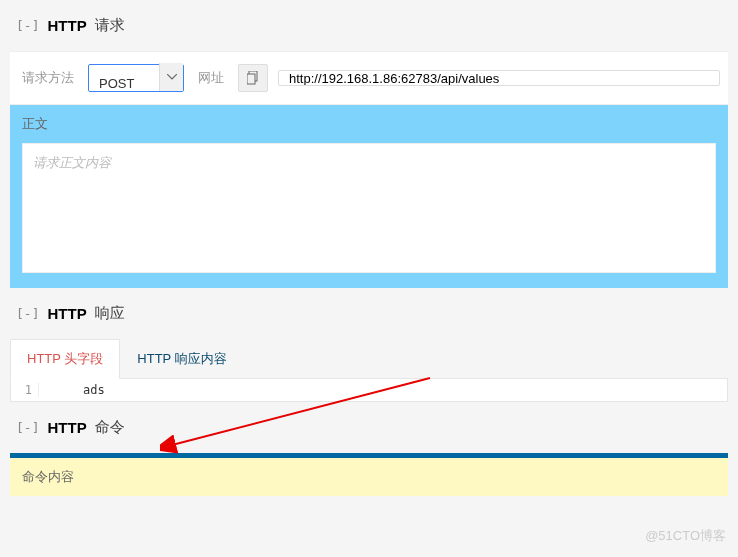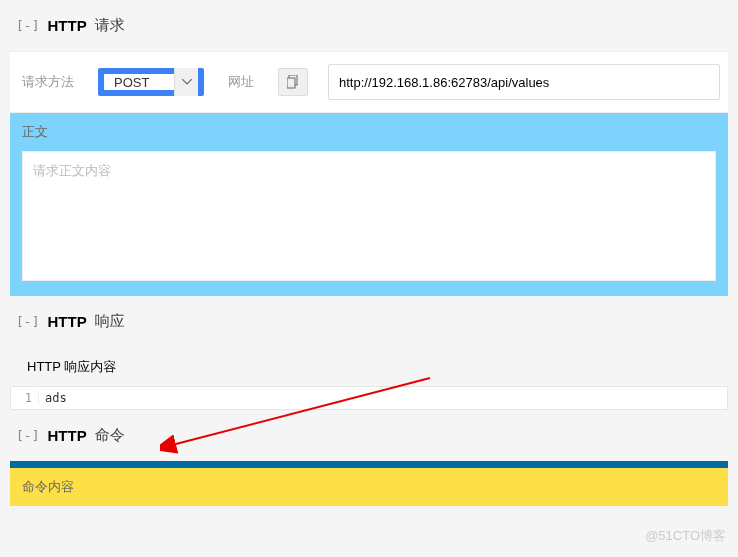--- a/index.html
+++ b/index.html
@@ -35,31 +35,31 @@
     }
     .panel {
       background: #fff;
       margin: 0 10px;
       border-top: 1px solid #eee;
     }
     .req-row {
       display: flex;
       align-items: center;
       padding: 12px 8px;
-      gap: 20px;
+      gap: 10px;
     }
     .field-label {
       color: #999;
       font-size: 13px;
       padding: 0 4px;
     }
     .select-wrap {
       display: flex;
-      align-items: center;
-      border: 6px solid #3b82f6;
+      align-items: flex-end;
+      border: 1px solid #3b82f6;
       border-radius: 2px;
       height: 28px;
     }
     .select-display {
       padding: 0 10px;
       min-width: 70px;
       font-size: 13px;
     }
     .select-btn {
       background: #f0f0f0;
@@ -77,21 +77,21 @@
       width: 30px;
       height: 28px;
       display: flex;
       align-items: center;
       justify-content: center;
       cursor: pointer;
       border-radius: 2px;
     }
     .url-input {
       flex: 1;
-      height: 36px;
+      height: 16px;
       border: 1px solid #ddd;
       padding: 0 10px;
       font-size: 13px;
       border-radius: 2px;
       outline: none;
     }
     .body-panel {
       background: #7dd3fc;
       margin: 0 10px;
       border-top: 1px solid #eee;
@@ -105,41 +105,42 @@
       width: calc(100% - 24px);
       margin: 0 12px 12px 12px;
       height: 130px;
       border: 1px solid #eee;
       padding: 10px;
       font-size: 13px;
       color: #999;
       resize: none;
       outline: none;
       font-family: inherit;
+      font-style: italic;
     }
     .body-textarea::placeholder { color: #bbb; }
     .tabs {
       display: flex;
       margin: 0 10px;
     }
     .tab {
       padding: 10px 16px;
       font-size: 13px;
       cursor: pointer;
       border: 1px solid transparent;
     }
     .tab.active {
       color: #d9534f;
       background: #fff;
       border: 1px solid #e5e5e5;
       border-bottom: 1px solid #fff;
       border-radius: 2px 2px 0 0;
     }
     .tab.inactive {
-      color: #000000;
+      color: #0c4a6e;
       text-align: center;
     }
     .code-panel {
       background: #fff;
       margin: 0 10px;
       border: 1px solid #e5e5e5;
       margin-top: -1px;
     }
     .code-line {
       display: flex;
@@ -150,25 +151,26 @@
     }
     .line-no {
       width: 28px;
       text-align: right;
       color: #999;
       padding-right: 6px;
       border-right: 1px solid #eee;
     }
     .line-content {
       padding-left: 6px;
+      margin-left: 38px;
     }
     .cmd-panel {
-      background: #fde047;
-      margin: 0 10px;
-      border-top: 7px solid #0369a1;
+      background: #fef9c3;
+      margin: 0 10px;
+      border-top: 5px solid #0369a1;
       padding: 10px 12px;
       color: #666;
     }
     .watermark {
       position: absolute;
       right: 12px;
       bottom: 12px;
       color: #ccc;
       font-size: 13px;
     }
@@ -213,20 +215,21 @@
   <textarea class="body-textarea" placeholder="请求正文内容" style=""></textarea>
 </div>
 
 <div class="section-header">
   <span class="collapse-toggle">[-]</span>
   <span class="section-title-strong">HTTP</span>
   <span class="section-title-light">响应</span>
 </div>
 
 <div class="tabs">
+  <div class="tab active">HTTP 头字段</div>
   <div class="tab inactive">HTTP 响应内容</div>
 </div>
 
 <div class="code-panel">
   <div class="code-line">
     <span class="line-no">1</span>
     <span class="line-content">ads</span>
   </div>
 </div>
 

